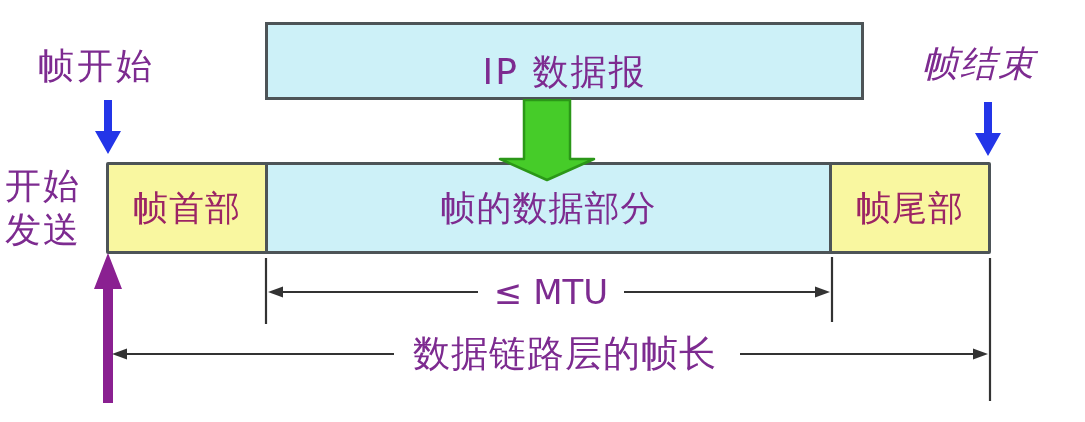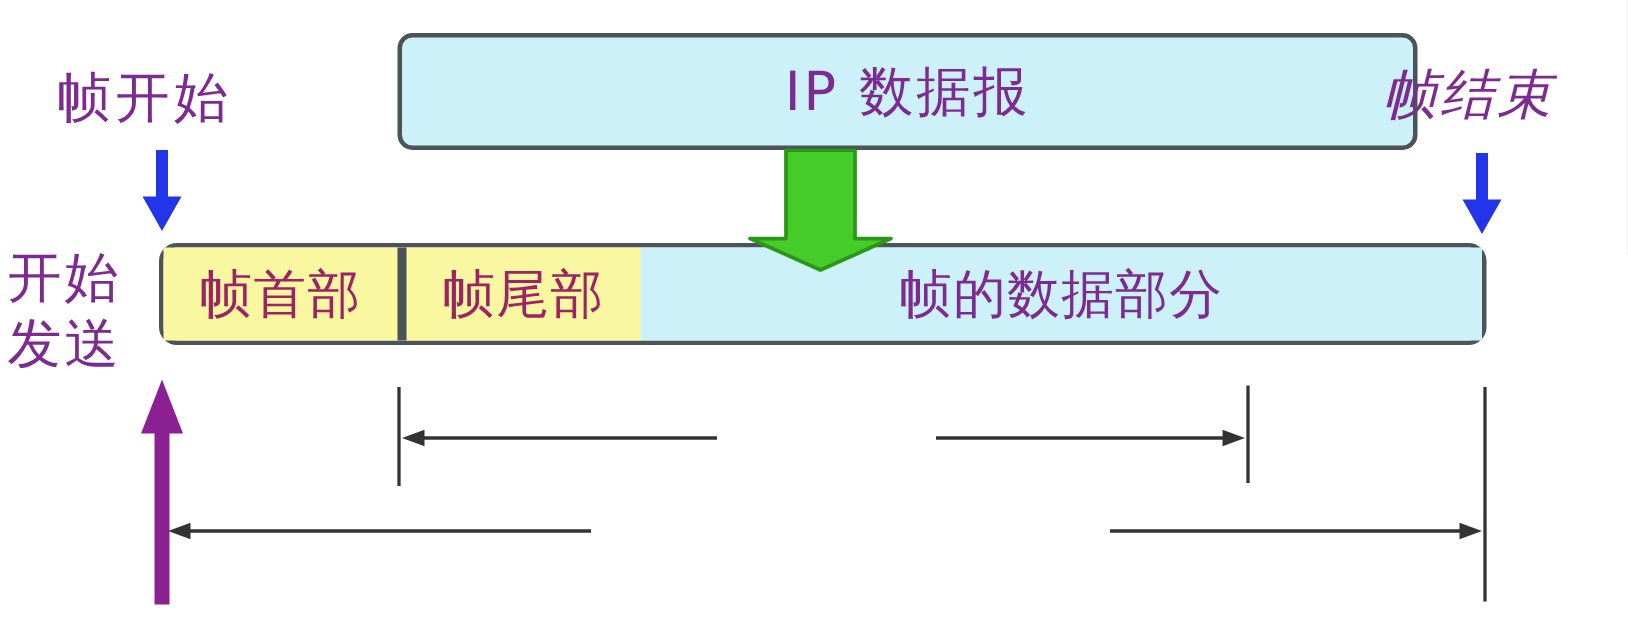--- a/index.html
+++ b/index.html
@@ -22,35 +22,35 @@
     width: 1085px;
     height: 422px;
     background: var(--bg);
     overflow: hidden;
     font-family: "DejaVu Sans", "Liberation Sans", sans-serif;
   }
   .abs { position: absolute; }
 
   
   .ip-box {
-    left: 265px; top: 22px; width: 680px; height: 78px;
+    left: 265px; top: 22px; width: 599px; height: 78px;
     background: var(--cyan-fill);
     border: 3px solid var(--box-border);
-    border-radius: 10px;
-    display: flex; align-items: center; justify-content: center;
+    border-radius: 0;
+    display: flex; align-items: flex-end; justify-content: center;
   }
   .ip-box .lbl {
     font-size: 36px; letter-spacing: 2px;
     color: var(--purple-text);
   }
 
   .frame-row {
-    left: 106px; top: 162px; width: 885px; height: 68px;
+    left: 106px; top: 162px; width: 885px; height: 92px;
     border: 3px solid var(--box-border);
-    border-radius: 12px;
+    border-radius: 2px;
     display: flex;
   }
   .frame-cell {
     display: flex; align-items: center; justify-content: center;
     height: 100%;
   }
   .frame-header  { width: 159px; background: var(--yellow-fill); border-right: 3px solid var(--box-border); }
   .frame-data    { width: 561px; background: var(--cyan-fill); }
   .frame-trailer { width: 159px; background: var(--yellow-fill); border-left: 3px solid var(--box-border); }
   .frame-cell .lbl { font-size: 35px; letter-spacing: 1px; }
@@ -101,25 +101,25 @@
   </div>
 
   <svg class="abs shape" style="left:497px; top:99px; z-index:3;" width="100" height="84" viewBox="0 0 100 84">
     <polygon class="green-fill" points="27,1 73,1 73,60 97,60 50,81 3,60 27,60"></polygon>
   </svg>
 
   <div class="abs frame-row">
     <div class="frame-cell frame-header">
       <span class="lbl">帧首部</span>
     </div>
+    <div class="frame-cell frame-data">
+      <span class="lbl">帧的数据部分</span>
+    </div>
     <div class="frame-cell frame-trailer">
       <span class="lbl">帧尾部</span>
-    </div>
-    <div class="frame-cell frame-data">
-      <span class="lbl">帧的数据部分</span>
     </div>
   </div>
 
   <div class="abs ann frame-start-label">帧开始</div>
   <svg class="abs shape" style="left:94px; top:100px;" width="28" height="55" viewBox="0 0 28 55">
     <polygon class="blue-fill" points="10,0 18,0 18,31 27,31 14,54 1,31 10,31"></polygon>
   </svg>
 
   <div class="abs ann start-sending-label">开始发送</div>
 
@@ -145,14 +145,16 @@
 
     <g>
       <line class="mline" x1="990" y1="258" x2="990" y2="401"></line>
       <line class="mline" x1="125" y1="354" x2="394" y2="354"></line>
       <line class="mline" x1="740" y1="354" x2="975" y2="354"></line>
       <polygon class="mhead" points="112,354 127,348.5 127,359.5"></polygon>
       <polygon class="mhead" points="988,354 973,348.5 973,359.5"></polygon>
     </g>
   </svg>
 
+  <div class="abs mtu-label">≤ MTU</div>
+  <div class="abs frame-length-label">数据链路层的帧长</div>
 
 </div>
 
 </body></html>

